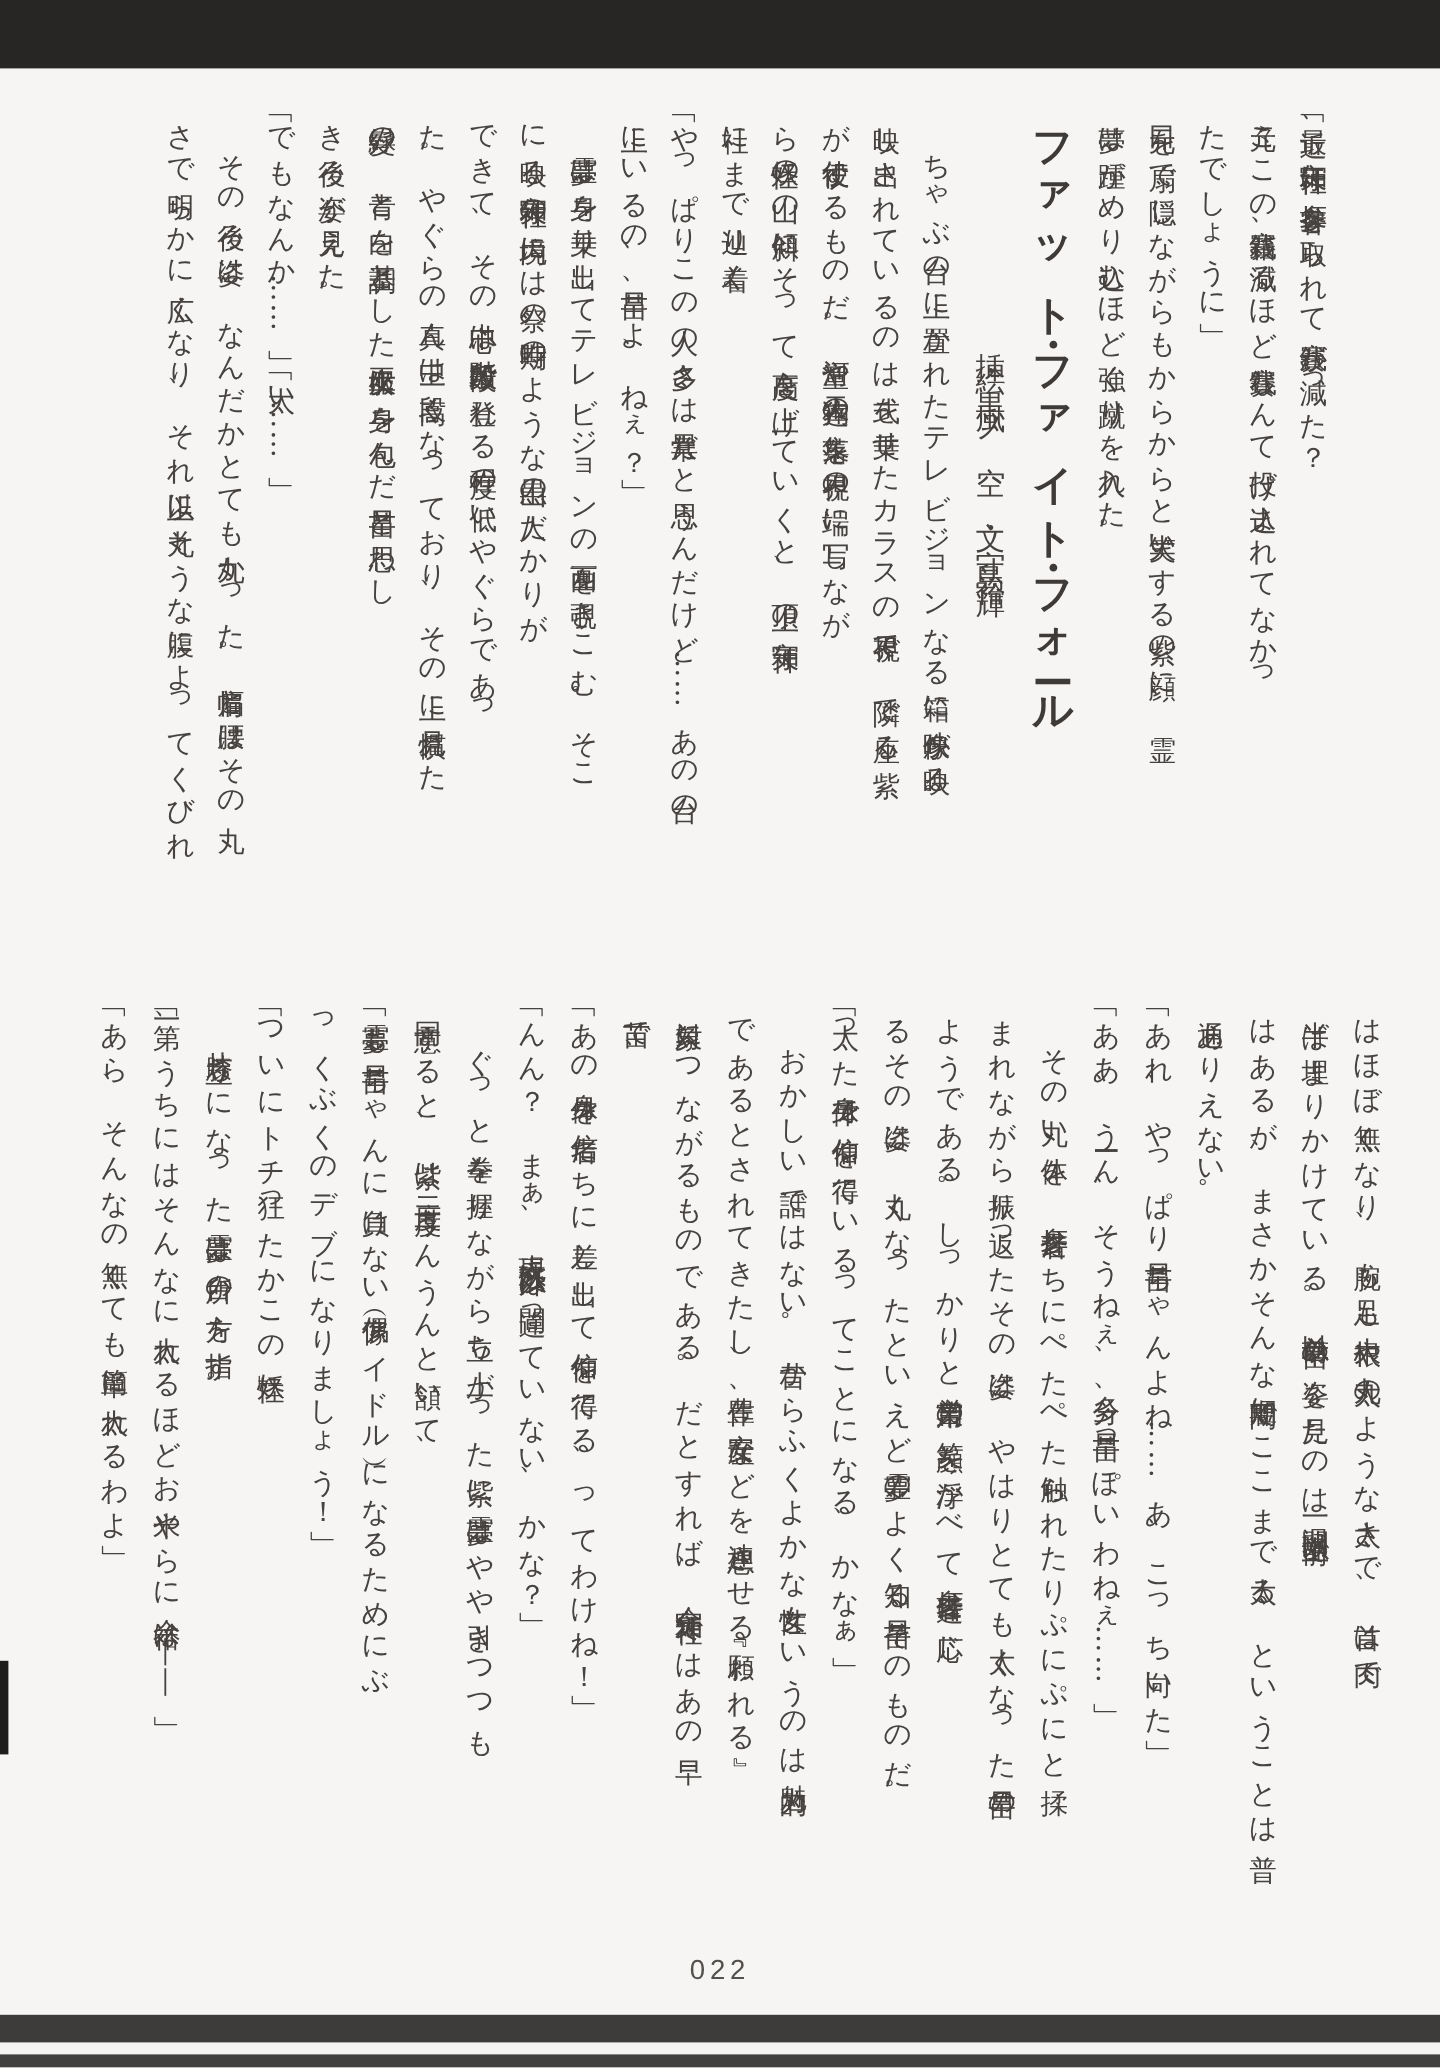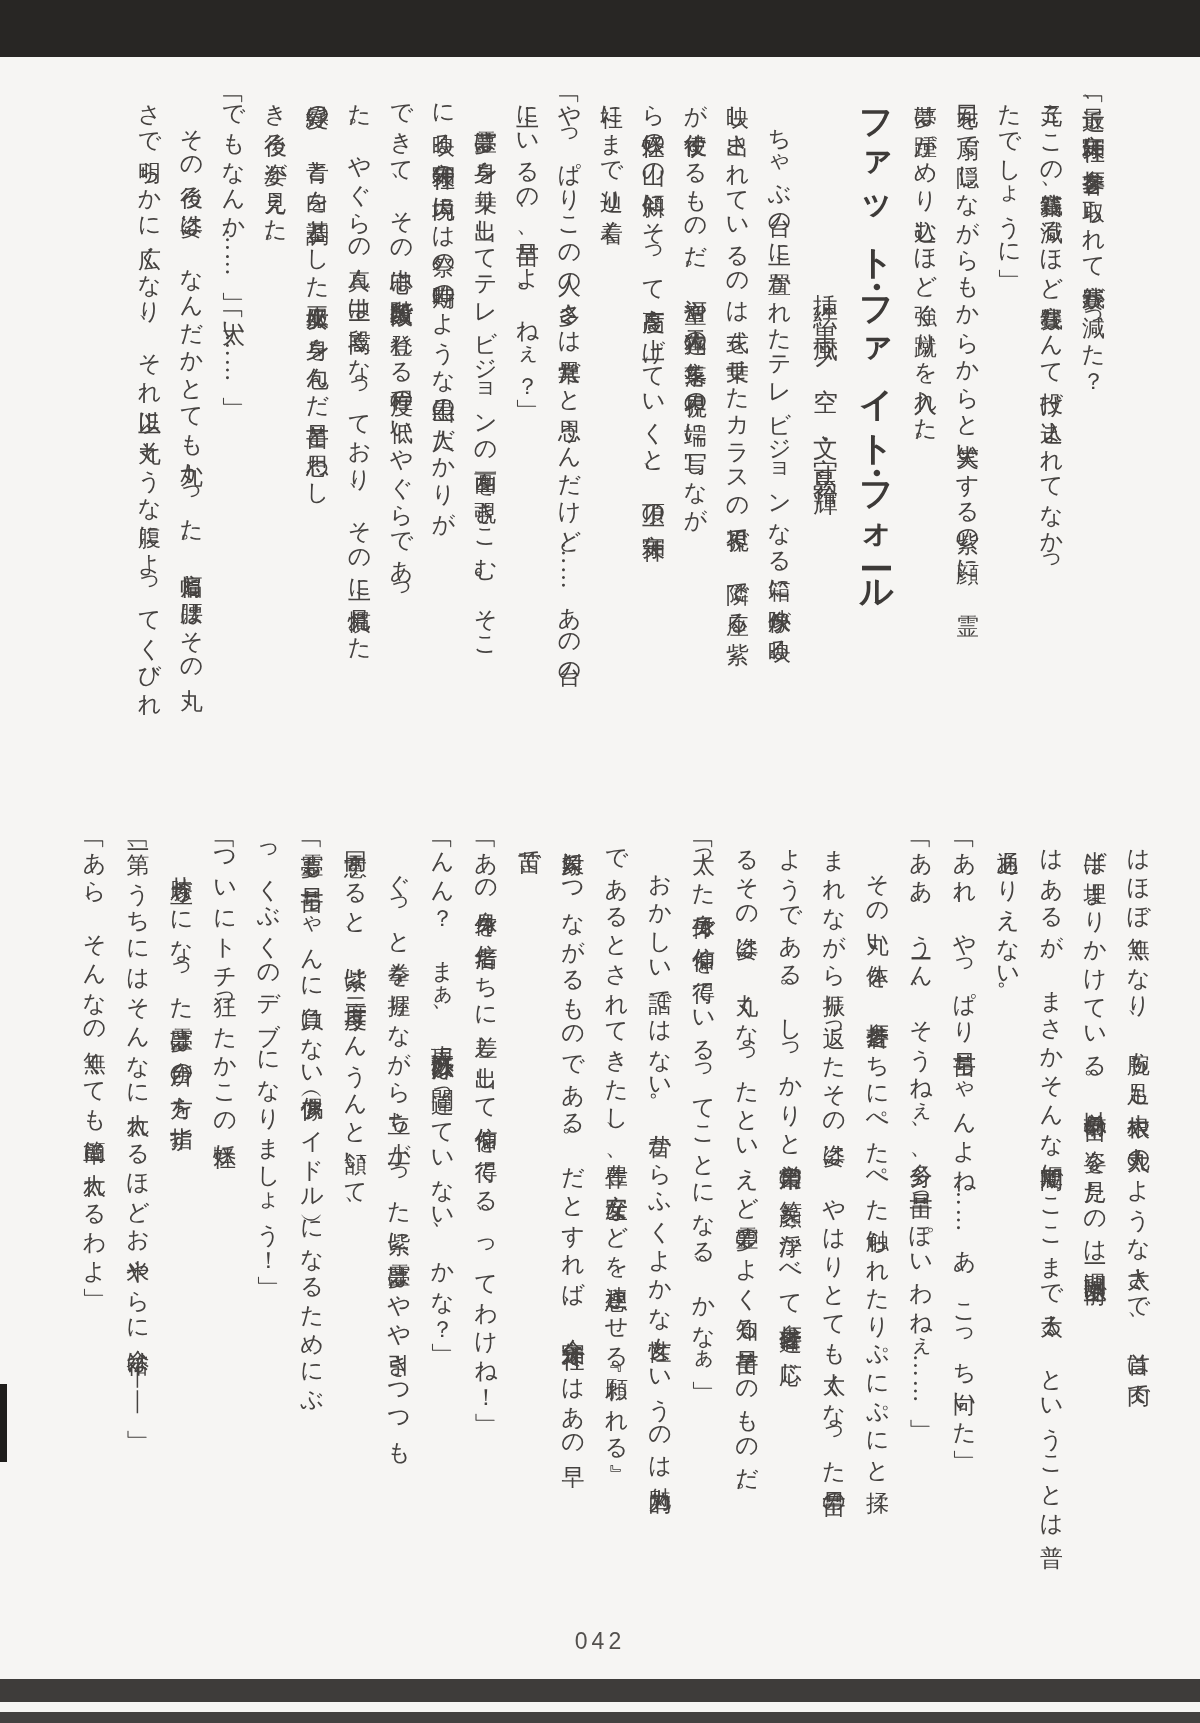--- a/index.html
+++ b/index.html
@@ -133,19 +133,19 @@
     <p class="col indent">ぐっと拳を握りながら立ち上がった紫に霊夢はやや引きつつも</p>
     <p class="col">同意すると、紫は二度三度うんうんと頷いて、</p>
     <p class="col">「霊夢も早苗ちゃんに負けない偶像（アイドル）になるためにぶ</p>
     <p class="col">っくぶくのデブになりましょう！」</p>
     <p class="col">「ついにトチ狂ったかこの妖怪」</p>
     <p class="col indent">片膝立ちになった霊夢は台所の方を指す。</p>
     <p class="col">「第一、うちにはそんなに太れるほどお米やらに余裕は――」</p>
     <p class="col">「あら、そんなの無くても簡単に太れるわよ」</p>
   </section>
 
-  <div class="page-number">042</div>
+  <div class="page-number">022</div>
 
   <div class="edge-bar bot1"></div>
   <div class="edge-bar bot2"></div>
   <div class="artifact"></div>
 
 </div>
 
 </body></html>

